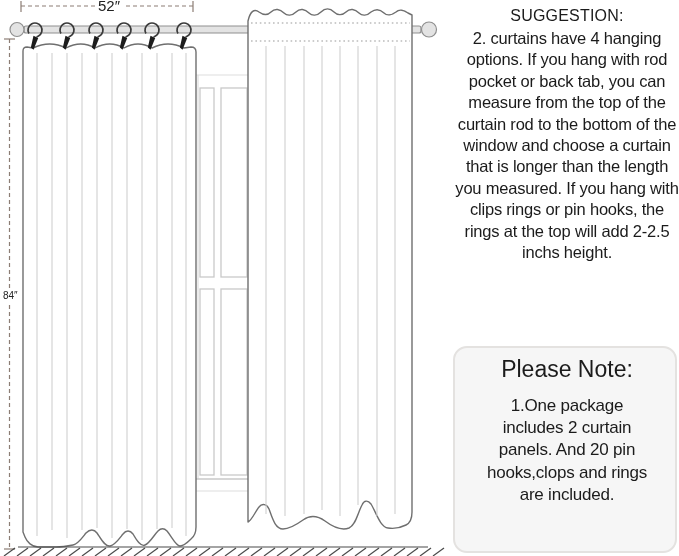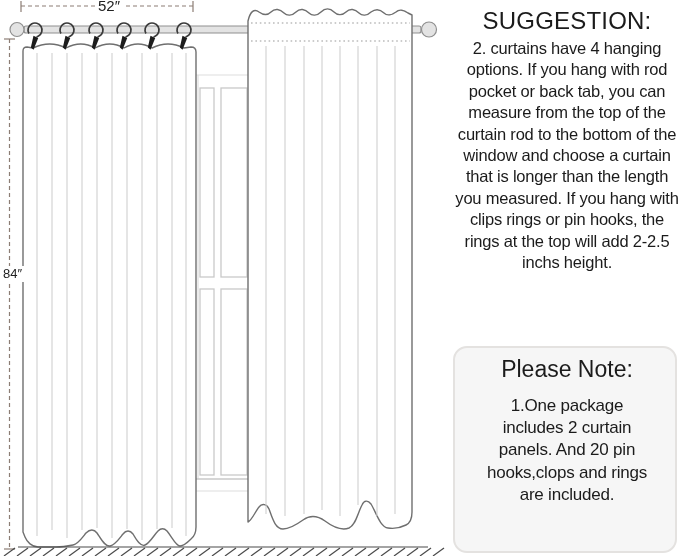--- a/index.html
+++ b/index.html
@@ -18,25 +18,25 @@
   .clip{fill:var(--clip,#1c1c1c);}
   .dash{stroke:var(--dash,#8c7d74);stroke-width:1.2;fill:none;}
   .pocket{stroke:#9a9a9a;stroke-width:1.1;stroke-dasharray:1.6 2.8;fill:none;}
   .floorline{stroke:#4a4a4a;stroke-width:1.2;}
   
   .measure-label{
     position:absolute;background:#fff;padding:0 3px;font-size:15px;color:#222;
     line-height:16px;
   }
   .label-width{left:95px;top:-2px;}
-  .label-height{left:0px;top:266px;font-size:13px;}
+  .label-height{left:0px;top:288px;font-size:10px;}
   
   .panel{position:absolute;left:453px;top:0;width:226px;}
   .panel h1{
-    margin:7px 0 3px 2px;font-size:24px;font-weight:400;letter-spacing:0.2px;color:var(--ink,#1b1b1b);
+    margin:7px 0 3px 2px;font-size:16px;font-weight:400;letter-spacing:0.2px;color:var(--ink,#1b1b1b);
   }
   .panel p.sug{
     margin:0 0 0 2px;font-size:16.5px;line-height:21.4px;letter-spacing:-0.2px;color:var(--ink,#1b1b1b);
   }
   .note-box{
     position:absolute;left:453px;top:346px;width:224px;height:207px;box-sizing:border-box;
     background:var(--note_bg,#f6f6f6);border:2px solid var(--note_border,#e4e2e0);
     border-radius:14px;padding:5px 8px 0 12px;
   }
   .note-box h2{margin:3px 0 3px 0;font-size:23px;font-weight:400;color:var(--ink,#1b1b1b);}

